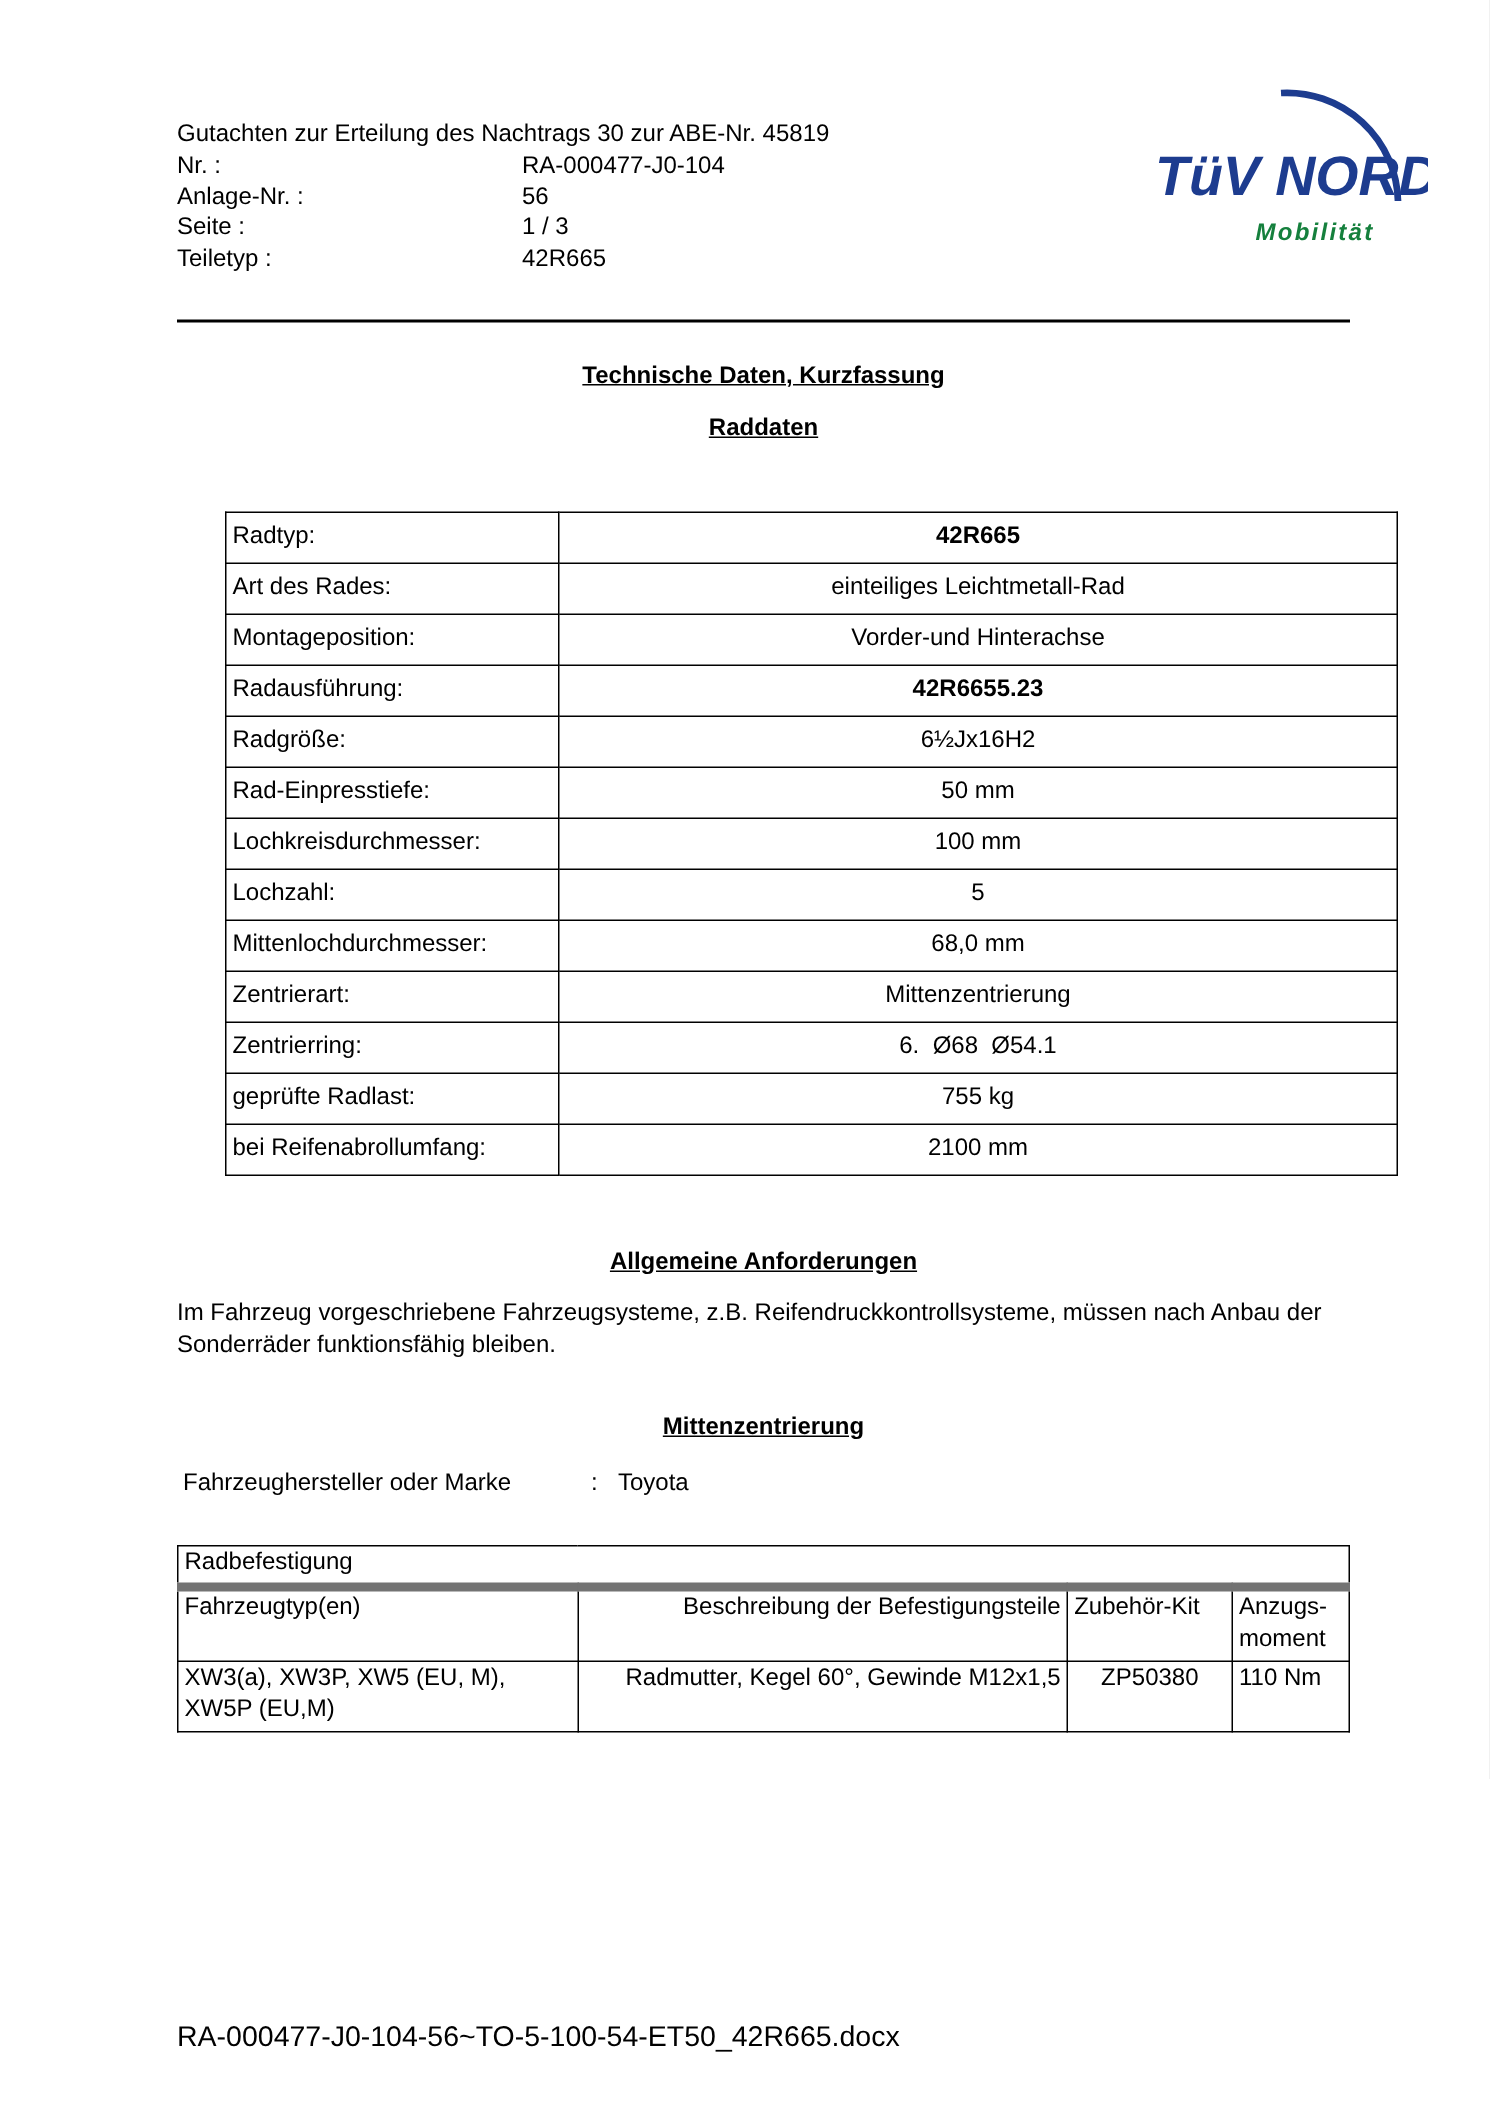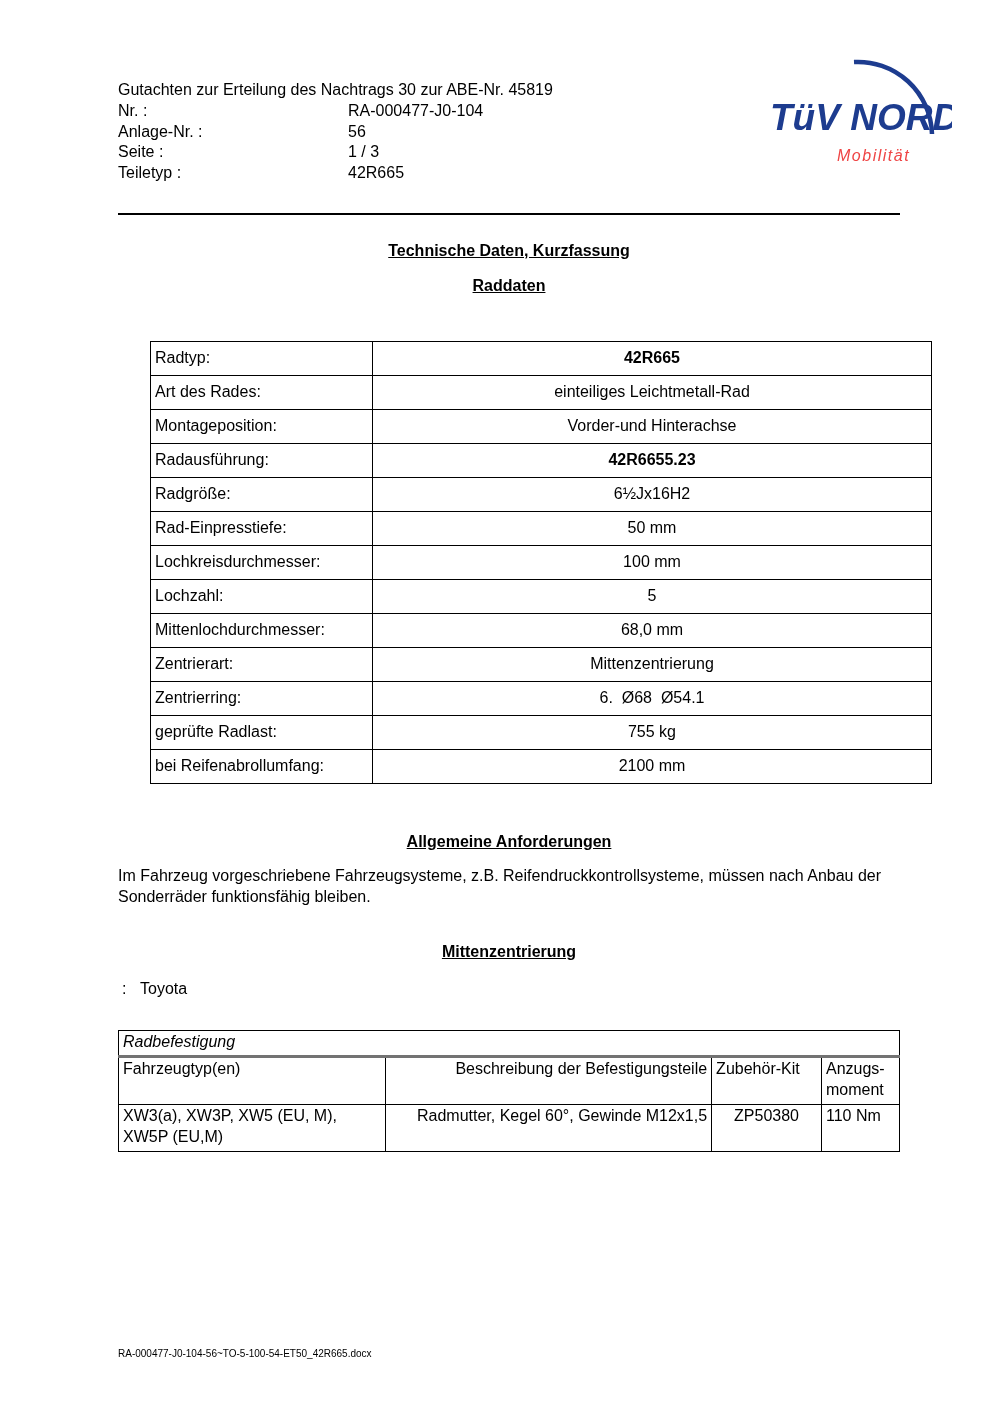--- a/index.html
+++ b/index.html
@@ -32,21 +32,22 @@
     width: 210px;
     height: 125px;
   }
   .logo-sub {
     position: absolute;
     left: 95px;
     top: 98px;
     font-style: italic;
     font-size: 16px;
     letter-spacing: 1.5px;
-    color: #ef4444;
+    color: #15803d;
+    font-weight: bold;
   }
   .divider {
     border-top: 2px solid #000;
     margin-top: 29px;
   }
   .section-heading {
     font-weight: bold;
     text-decoration: underline;
     margin-top: 26px;
     text-align: center;
@@ -60,31 +61,31 @@
   .raddaten td.lbl { width: 222px; text-align: left; }
   .raddaten td.val { text-align: center; }
   .raddaten tr.bold-val td.val { font-weight: bold; }
   .para { margin-top: 14px; width: 770px; }
   .hersteller { margin-top: 16px; display: flex; padding-left: 4px; }
   .hersteller .hl { width: 272px; flex: 0 0 272px; }
   .hersteller .hs { width: 18px; flex: 0 0 18px; }
   
   .befestigung { margin-top: 30px; }
   .befestigung td { padding: 1px 4px 3px 4px; }
-  .befestigung .title-cell { border-bottom: 3px solid #737373; font-style: italic; }
+  .befestigung .title-cell { border-bottom: 6px solid #737373; }
   .befestigung .c1 { width: 267px; }
   .befestigung .c2 { width: 327px; text-align: right; }
   .befestigung .c3 { width: 110px; }
   .befestigung .c4 { width: 78px; }
   .befestigung .center { text-align: center; }
   .footer {
     position: absolute;
     left: 118px;
     top: 1347px;
-    font-size: 10px;
+    font-size: 19px;
   }
 </style>
 </head>
 <body>
 
 <div class="page">
 
   <div class="logo-wrap">
     <svg width="210" height="125" viewBox="0 0 210 125">
       <path d="M 112 14 A 74 74 0 0 1 190 86" fill="none" stroke="#1d3c8f" stroke-width="4.5"></path>
@@ -176,20 +177,21 @@
         </tr>
       </tbody>
     </table>
 
     <div class="section-heading" style="margin-top:48px;">Allgemeine Anforderungen</div>
     <div class="para">Im Fahrzeug vorgeschriebene Fahrzeugsysteme, z.B. Reifendruckkontrollsysteme, müssen nach Anbau der Sonderräder funktionsfähig bleiben.</div>
 
     <div class="section-heading" style="margin-top:34px;">Mittenzentrierung</div>
 
     <div class="hersteller">
+      <span class="hl">Fahrzeughersteller oder Marke</span>
       <span class="hs">:</span>
       <span>Toyota</span>
     </div>
 
     <table class="befestigung">
       <tbody>
         <tr>
           <td class="title-cell" colspan="4">Radbefestigung</td>
         </tr>
         <tr>

